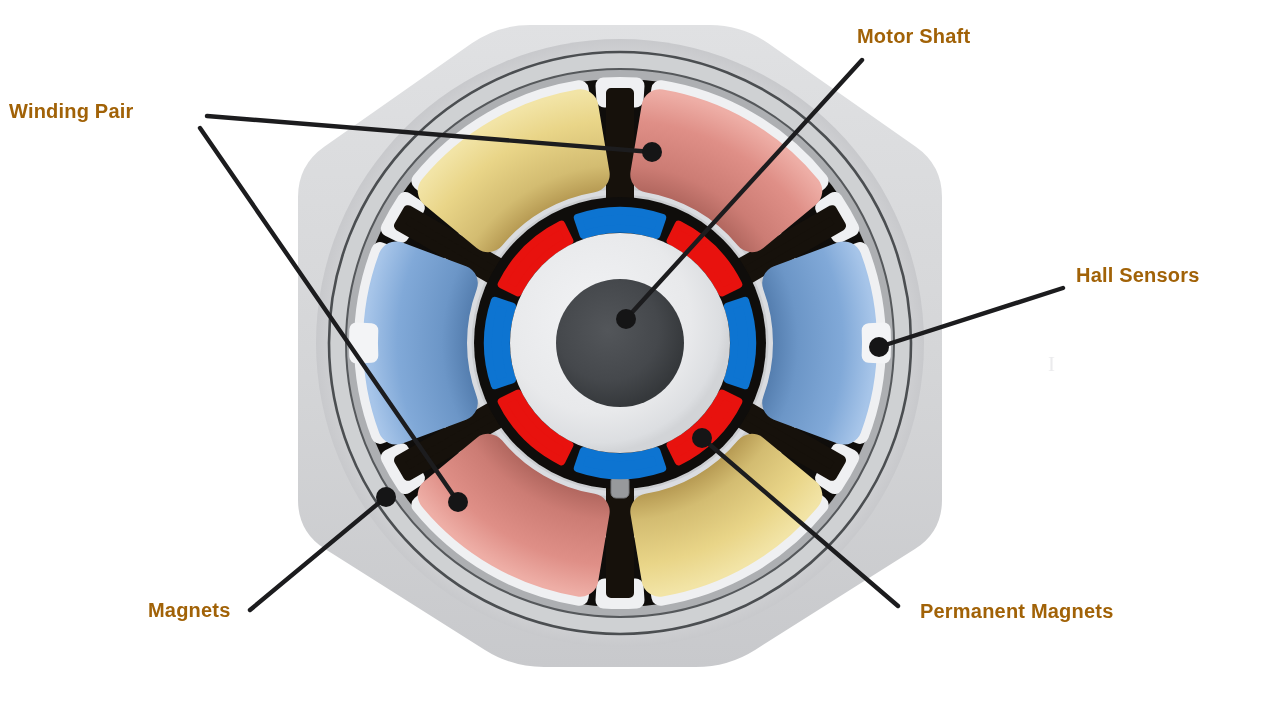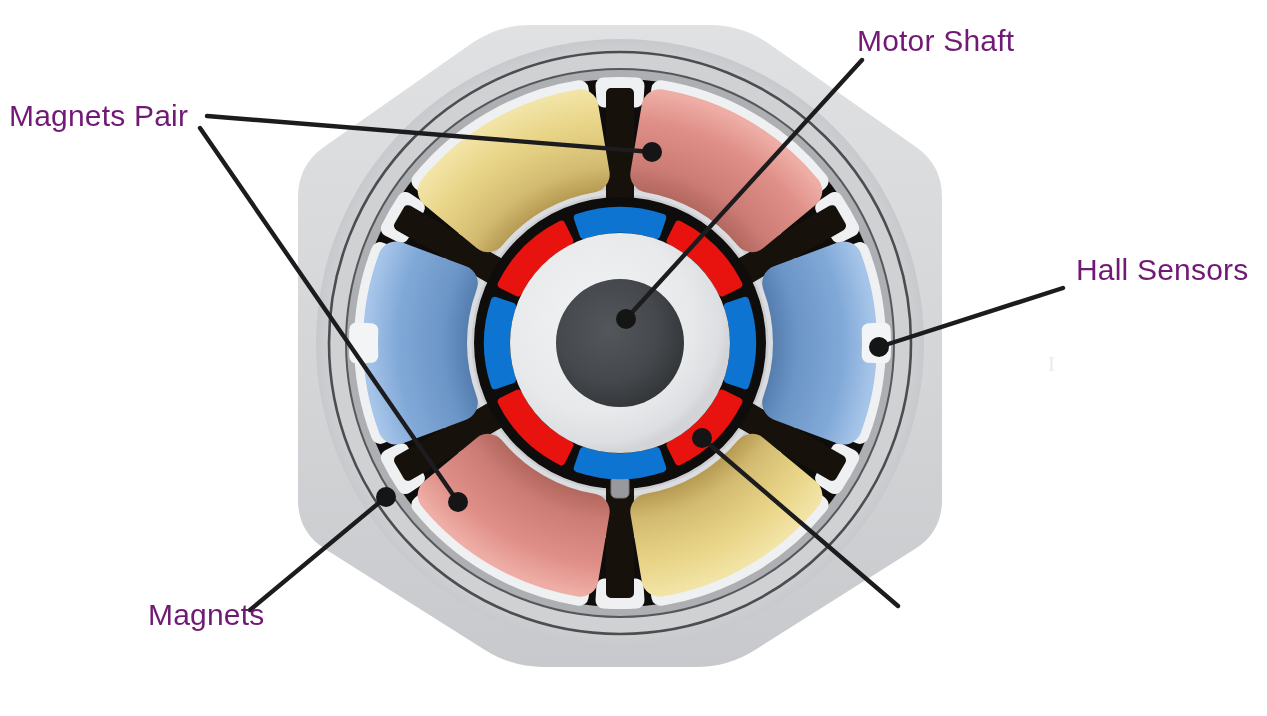--- a/index.html
+++ b/index.html
@@ -2,26 +2,26 @@
 <html><head>
 <meta charset="utf-8">
 <style>
   html,body{margin:0;padding:0;background:#ffffff;}
   .stage{
     position:relative;width:1267px;height:716px;background:#ffffff;overflow:hidden;
     font-family:"Liberation Sans","DejaVu Sans",sans-serif;
   }
   .stage svg{position:absolute;left:0;top:0;}
   .lbl{
-    position:absolute;font-size:30px;font-weight:400;letter-spacing:0.2px;
-    color:#701a75;white-space:nowrap;line-height:1;
+    position:absolute;font-size:20px;font-weight:700;letter-spacing:0.2px;
+    color:#a16207;white-space:nowrap;line-height:1;
   }
   #lbl-winding-pair{left:9px;top:101px;}
   #lbl-motor-shaft{left:857px;top:26px;}
-  #lbl-hall-sensors{left:1076px;top:255px;text-align:right;}
+  #lbl-hall-sensors{left:1076px;top:265px;text-align:right;}
   #lbl-stator{left:148px;top:600px;}
   #lbl-permanent-magnets{left:920px;top:601px;}
   #cursor-artifact{
     position:absolute;left:1048px;top:352px;font-size:21px;color:#ebebed;
     font-family:"Liberation Serif","DejaVu Serif",serif;
   }
 </style>
 </head>
 <body>
 
@@ -138,18 +138,19 @@
       <circle cx="458" cy="502" r="10" fill="#151516"></circle>
       <line x1="862" y1="60" x2="626" y2="319" stroke="#1c1c1e" stroke-width="4.4" stroke-linecap="round"></line>
       <circle cx="626" cy="319" r="10" fill="#151516"></circle>
       <line x1="1063" y1="288" x2="879" y2="347" stroke="#1c1c1e" stroke-width="4.4" stroke-linecap="round"></line>
       <circle cx="879" cy="347" r="10" fill="#151516"></circle>
       <line x1="250" y1="610" x2="386" y2="497" stroke="#1c1c1e" stroke-width="4.4" stroke-linecap="round"></line>
       <circle cx="386" cy="497" r="10" fill="#151516"></circle>
       <line x1="898" y1="606" x2="702" y2="438" stroke="#1c1c1e" stroke-width="4.4" stroke-linecap="round"></line>
       <circle cx="702" cy="438" r="10" fill="#151516"></circle>
     </svg>
-  <div class="lbl" id="lbl-winding-pair">Magnets Pair</div>
+  <div class="lbl" id="lbl-winding-pair">Winding Pair</div>
   <div class="lbl" id="lbl-motor-shaft">Motor Shaft</div>
   <div class="lbl" id="lbl-hall-sensors">Hall Sensors</div>
   <div class="lbl" id="lbl-stator">Magnets</div>
+  <div class="lbl" id="lbl-permanent-magnets">Permanent Magnets</div>
   <div id="cursor-artifact">I</div>
 </div>
 
 </body></html>

